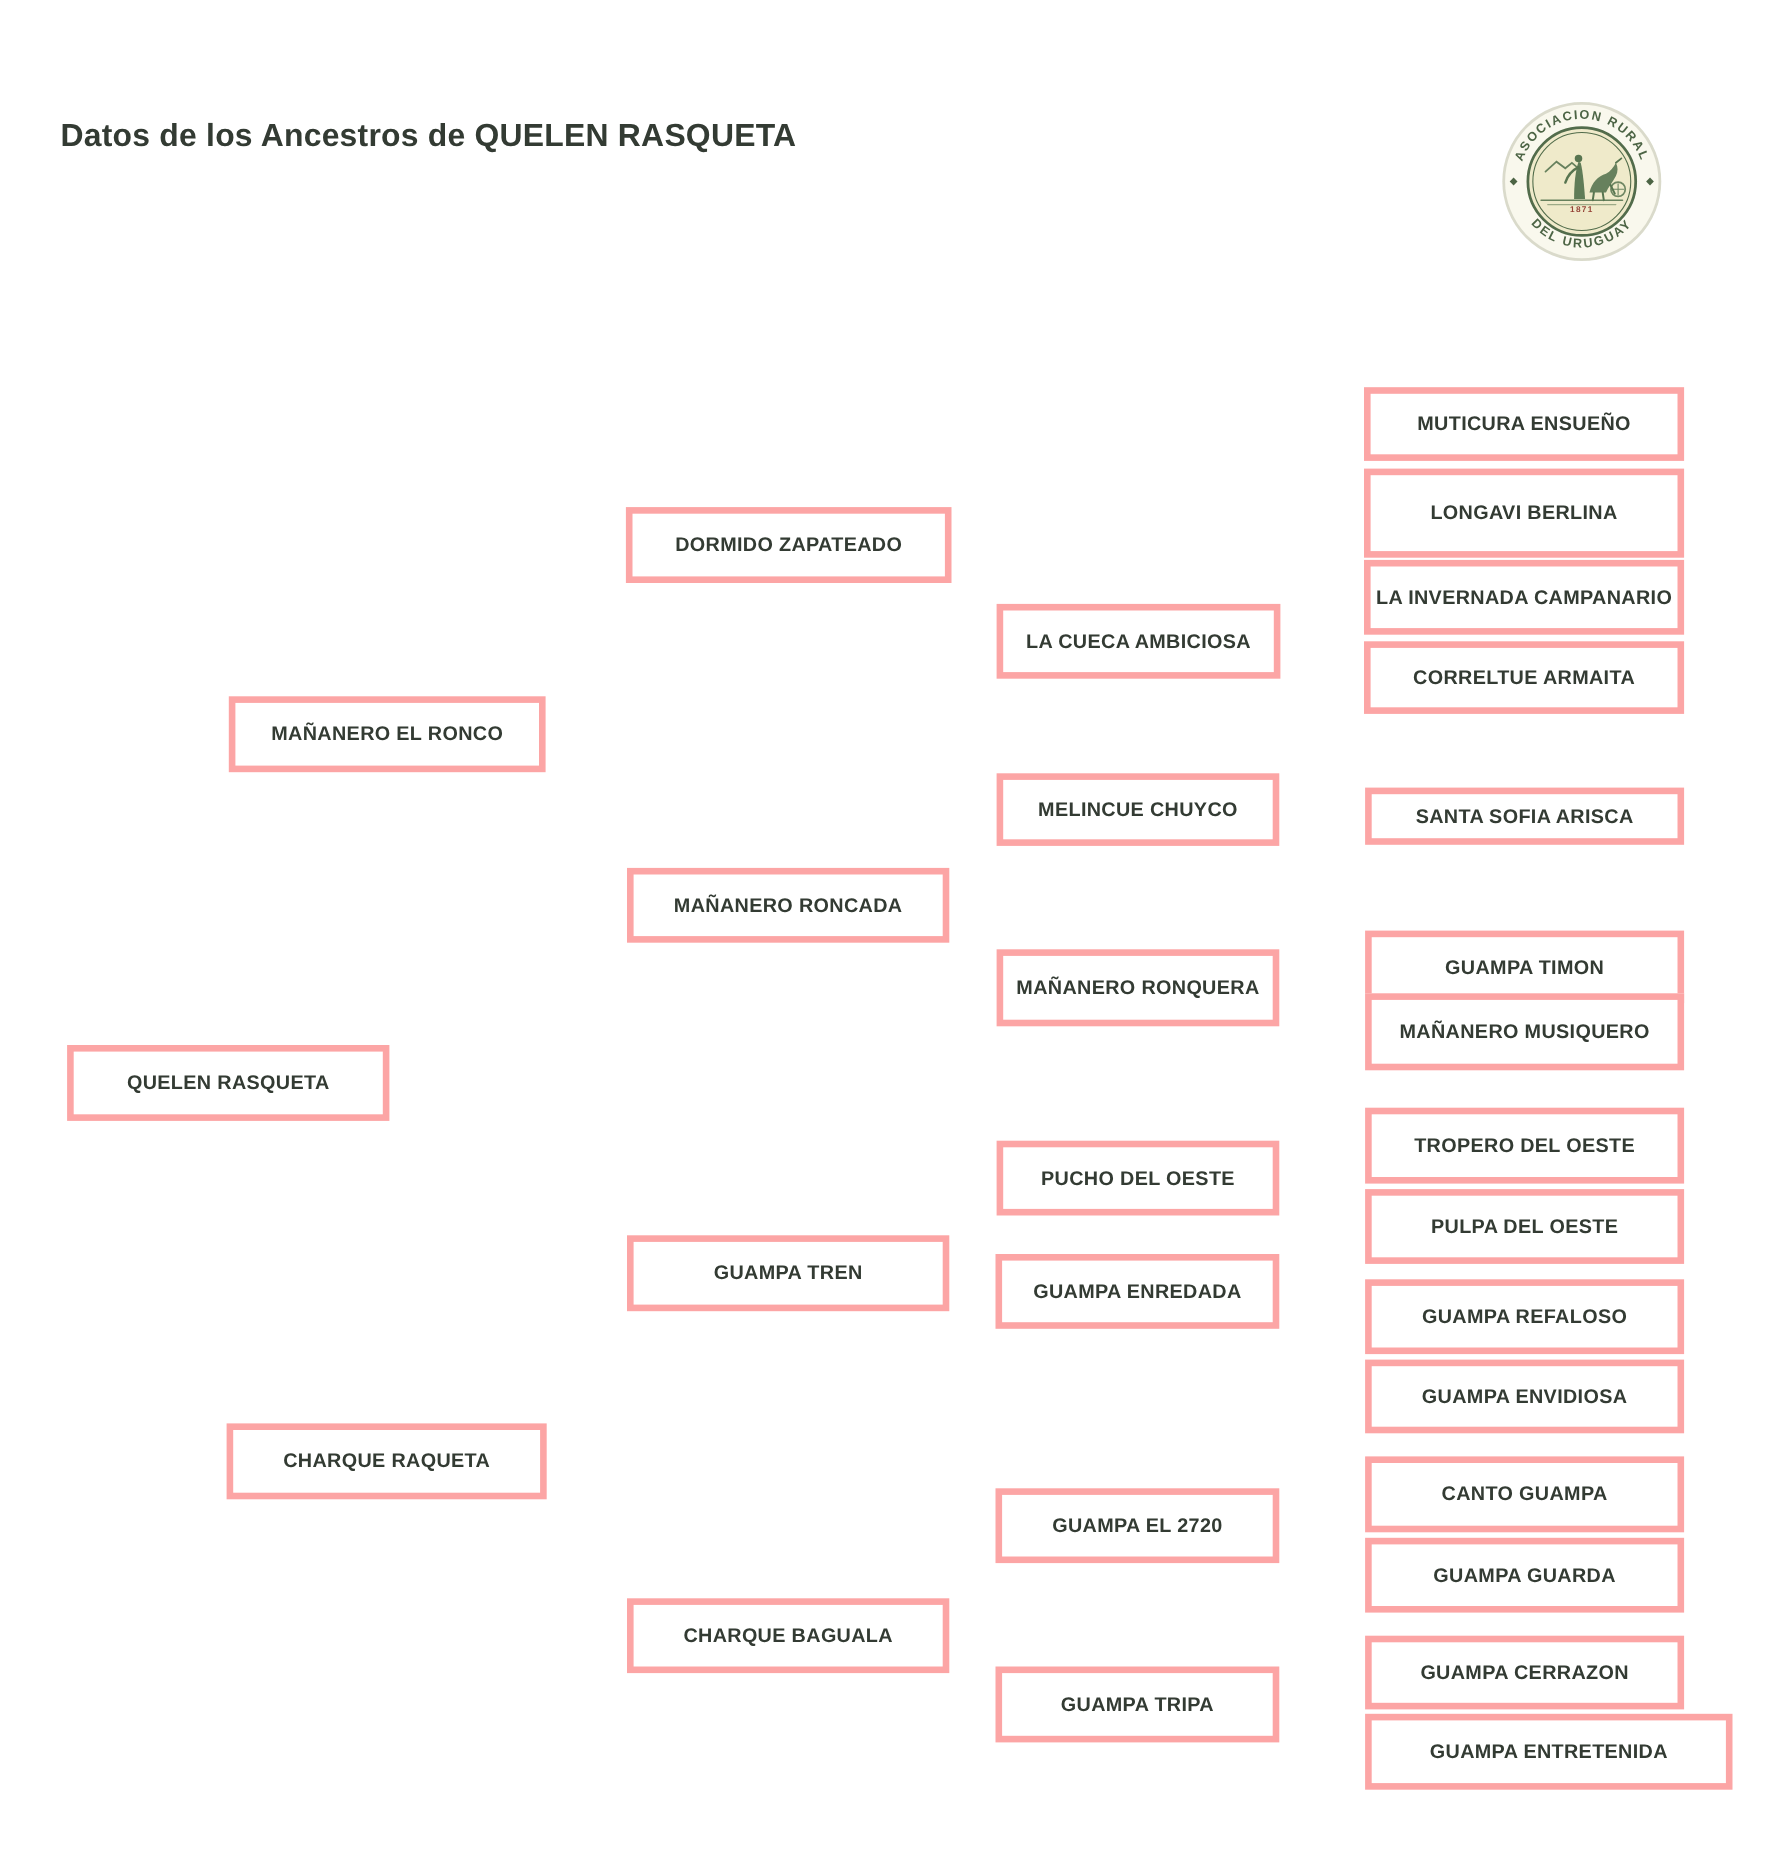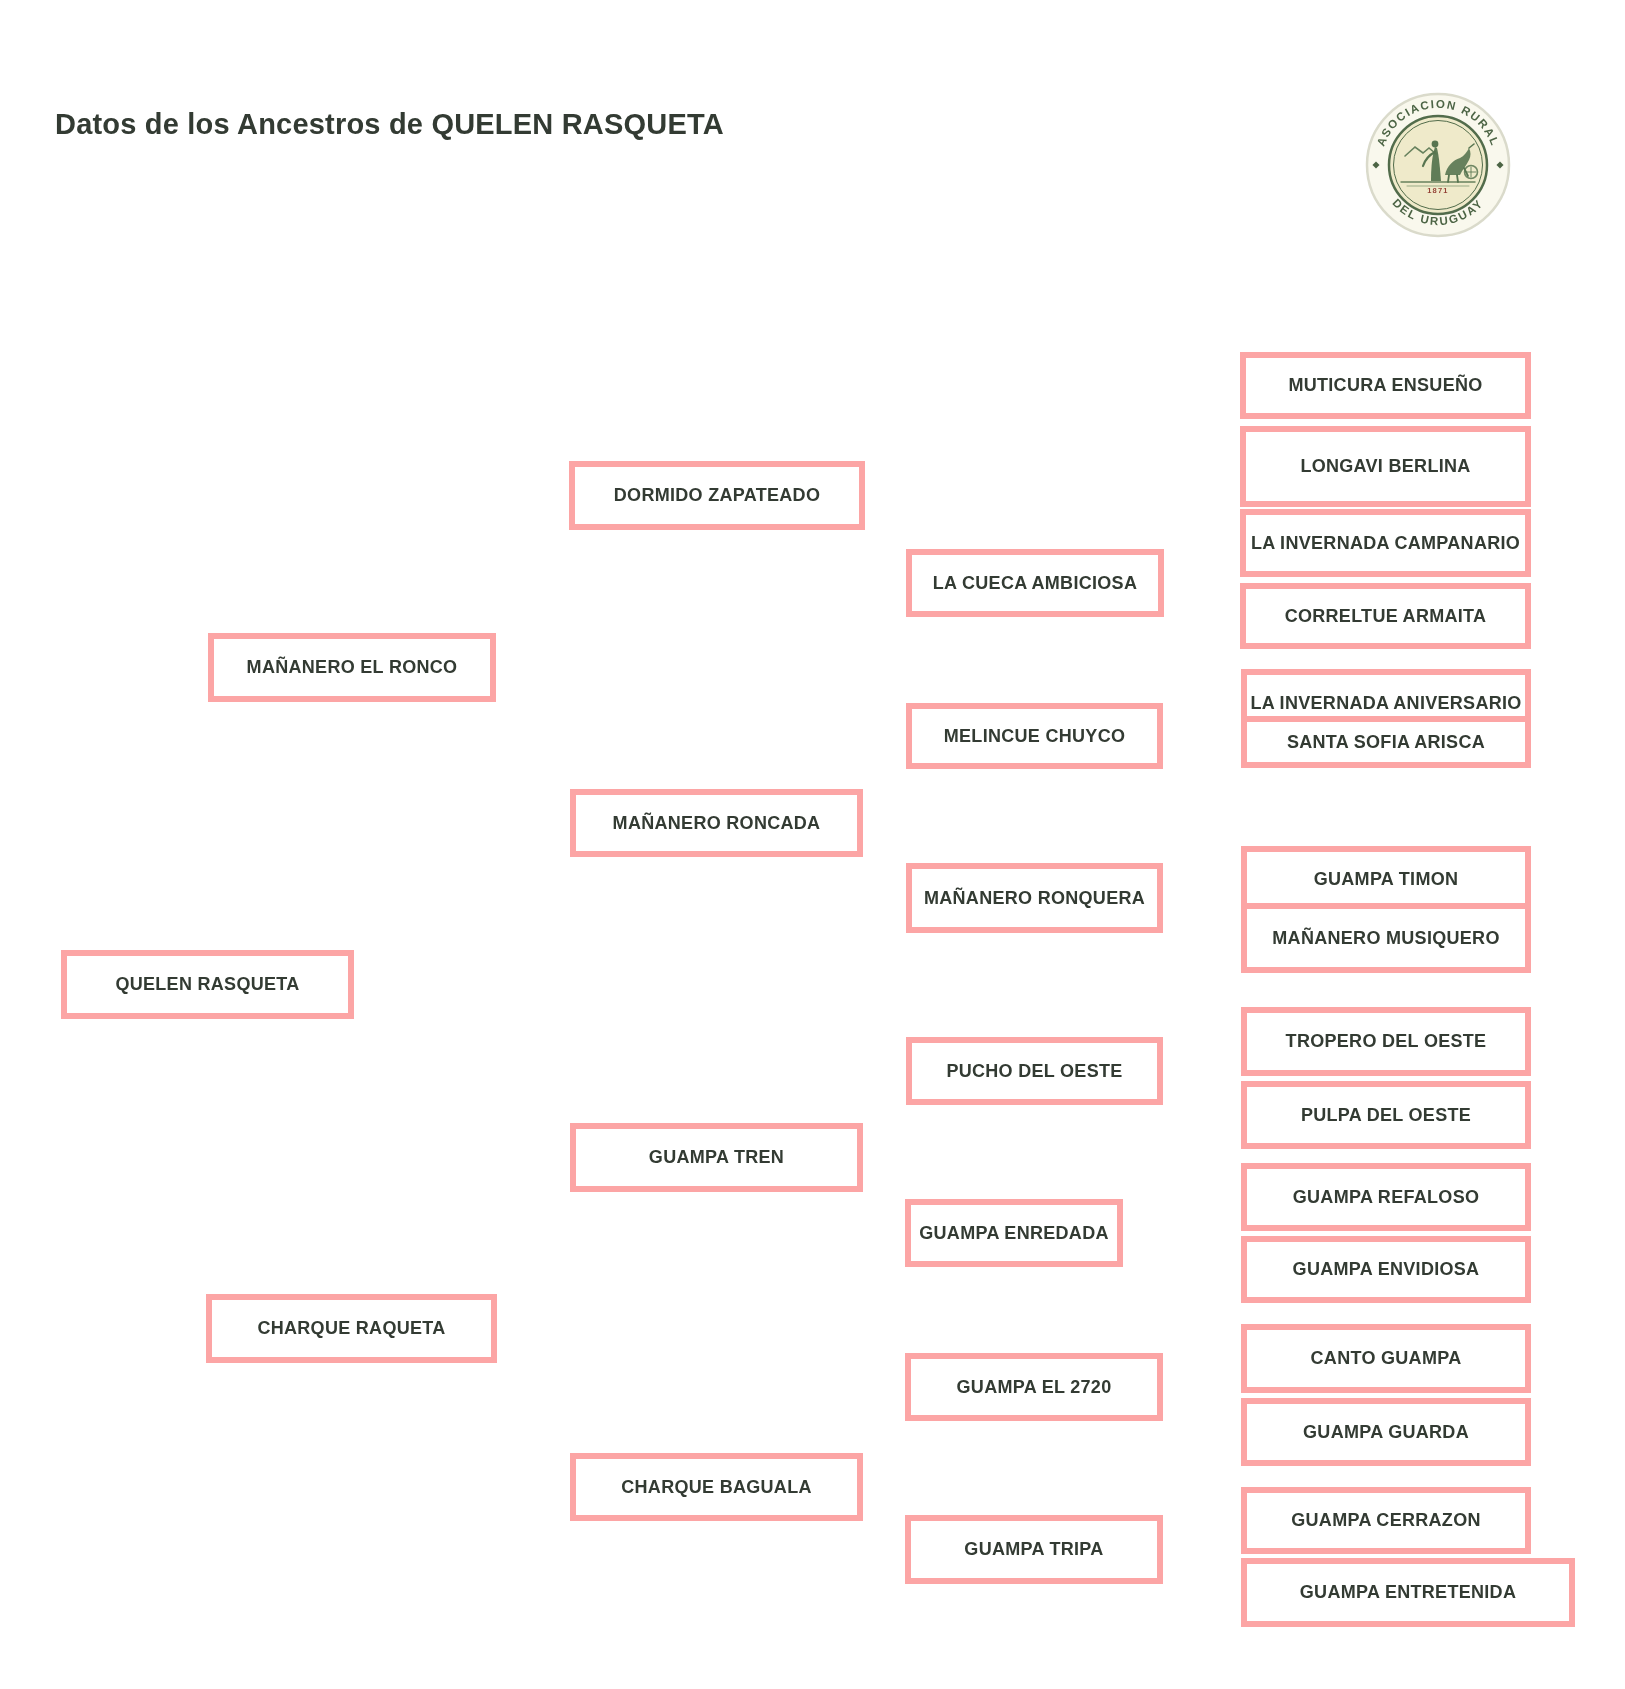--- a/index.html
+++ b/index.html
@@ -134,21 +134,21 @@
     </div>
     <div class="node" style="left:906px;top:703px;width:257px;height:66px">
       <span>MELINCUE CHUYCO</span>
     </div>
     <div class="node" style="left:906px;top:863px;width:257px;height:70px">
       <span>MAÑANERO RONQUERA</span>
     </div>
     <div class="node" style="left:906px;top:1037px;width:257px;height:68px">
       <span>PUCHO DEL OESTE</span>
     </div>
-    <div class="node" style="left:905px;top:1199px;width:218px;height:68px">
+    <div class="node" style="left:905px;top:1140px;width:258px;height:68px">
       <span>GUAMPA ENREDADA</span>
     </div>
     <div class="node" style="left:905px;top:1353px;width:258px;height:68px">
       <span>GUAMPA EL 2720</span>
     </div>
     <div class="node" style="left:905px;top:1515px;width:258px;height:69px">
       <span>GUAMPA TRIPA</span>
     </div>
 
     <div class="node" style="left:1240px;top:352px;width:291px;height:67px">
@@ -156,23 +156,20 @@
     </div>
     <div class="node" style="left:1240px;top:426px;width:291px;height:81px">
       <span>LONGAVI BERLINA</span>
     </div>
     <div class="node" style="left:1240px;top:509px;width:291px;height:68px">
       <span>LA INVERNADA CAMPANARIO</span>
     </div>
     <div class="node" style="left:1240px;top:583px;width:291px;height:66px">
       <span>CORRELTUE ARMAITA</span>
     </div>
-    <div class="node" style="left:1241px;top:669px;width:290px;height:69px">
-      <span>LA INVERNADA ANIVERSARIO</span>
-    </div>
     <div class="node" style="left:1241px;top:716px;width:290px;height:52px">
       <span>SANTA SOFIA ARISCA</span>
     </div>
     <div class="node" style="left:1241px;top:846px;width:290px;height:66px">
       <span>GUAMPA TIMON</span>
     </div>
     <div class="node" style="left:1241px;top:903px;width:290px;height:70px">
       <span>MAÑANERO MUSIQUERO</span>
     </div>
     <div class="node" style="left:1241px;top:1007px;width:290px;height:69px">

